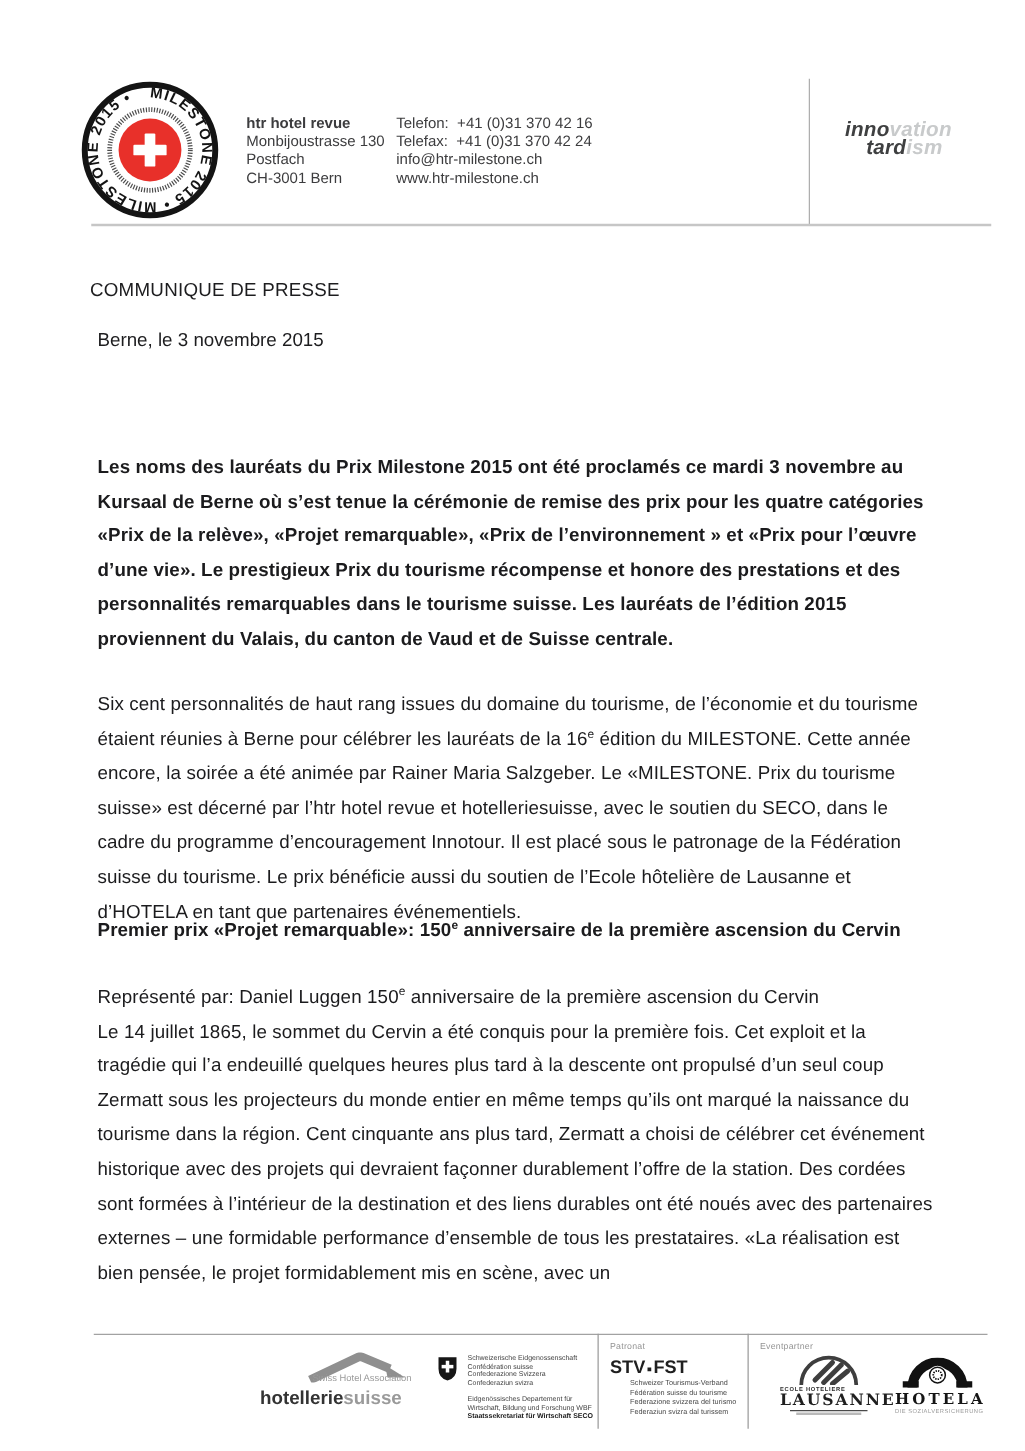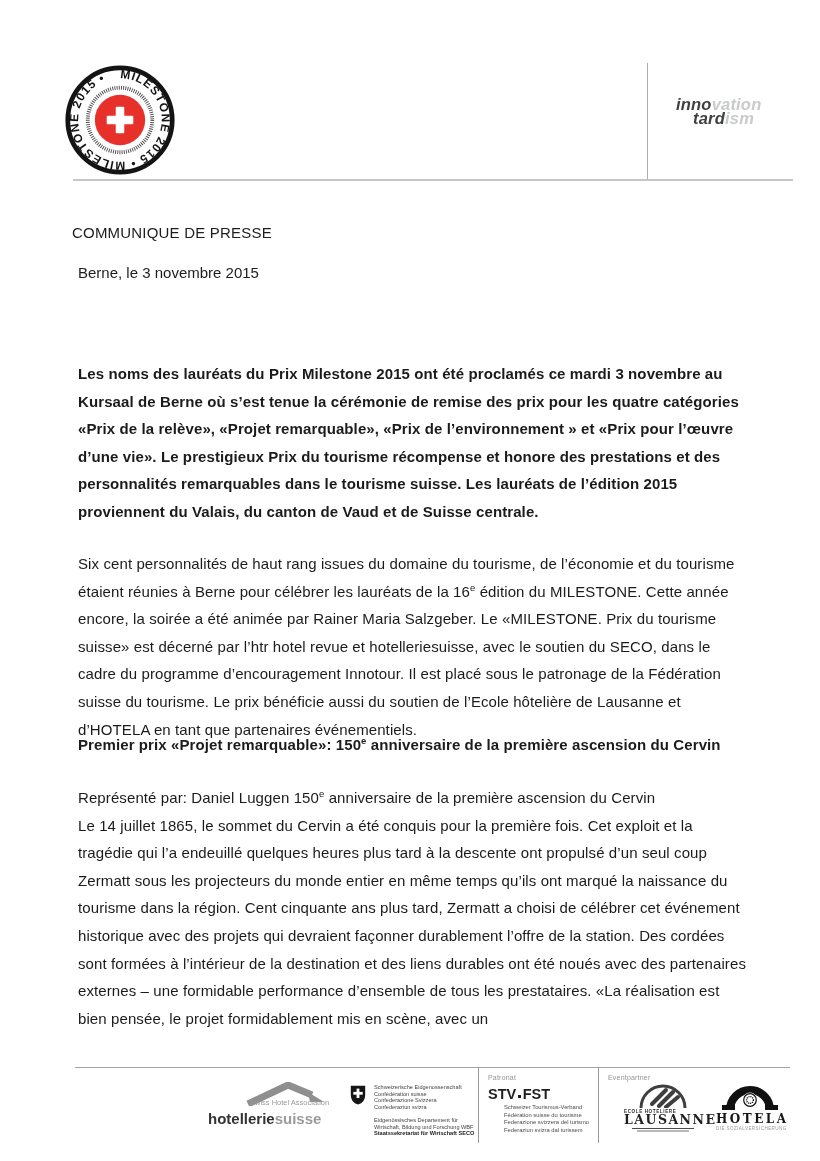--- a/index.html
+++ b/index.html
@@ -87,21 +87,33 @@
     <circle cx="59" cy="59" r="55" fill="none" stroke="#141414" stroke-width="5"></circle>
     <text font-size="12.5" font-weight="bold" font-family="Liberation Sans, sans-serif" fill="#141414" letter-spacing="1">
       <textPath href="#ringPath">MILESTONE 2015 • MILESTONE 2015 •</textPath>
     </text>
     <circle cx="59" cy="59" r="34" fill="none" stroke="#2e2e2e" stroke-width="4" stroke-dasharray="1,1.3" opacity="0.85"></circle>
     <circle class="stamp-red" cx="59" cy="59" r="26.5"></circle>
     <rect x="54.5" y="45" width="9" height="28" rx="1" fill="#fff"></rect>
     <rect x="45" y="54.5" width="28" height="9" rx="1" fill="#fff"></rect>
   </svg>
 
-
+  <div class="company">
+    <div class="name">htr hotel revue</div>
+    <div>Monbijoustrasse 130</div>
+    <div>Postfach</div>
+    <div>CH-3001 Bern</div>
+  </div>
+
+  <div class="contact">
+    <div>Telefon:  +41 (0)31 370 42 16</div>
+    <div>Telefax:  +41 (0)31 370 42 24</div>
+    <div>info@htr-milestone.ch</div>
+    <div>www.htr-milestone.ch</div>
+  </div>
 
   <div class="hdr-vline"></div>
 
   <div class="innotour">
     <div class="l1">
       <span class="dark">inno</span><span class="light">vation</span>
     </div>
     <div class="l2">
       <span class="dark">tard</span><span class="light">ism</span>
     </div>

